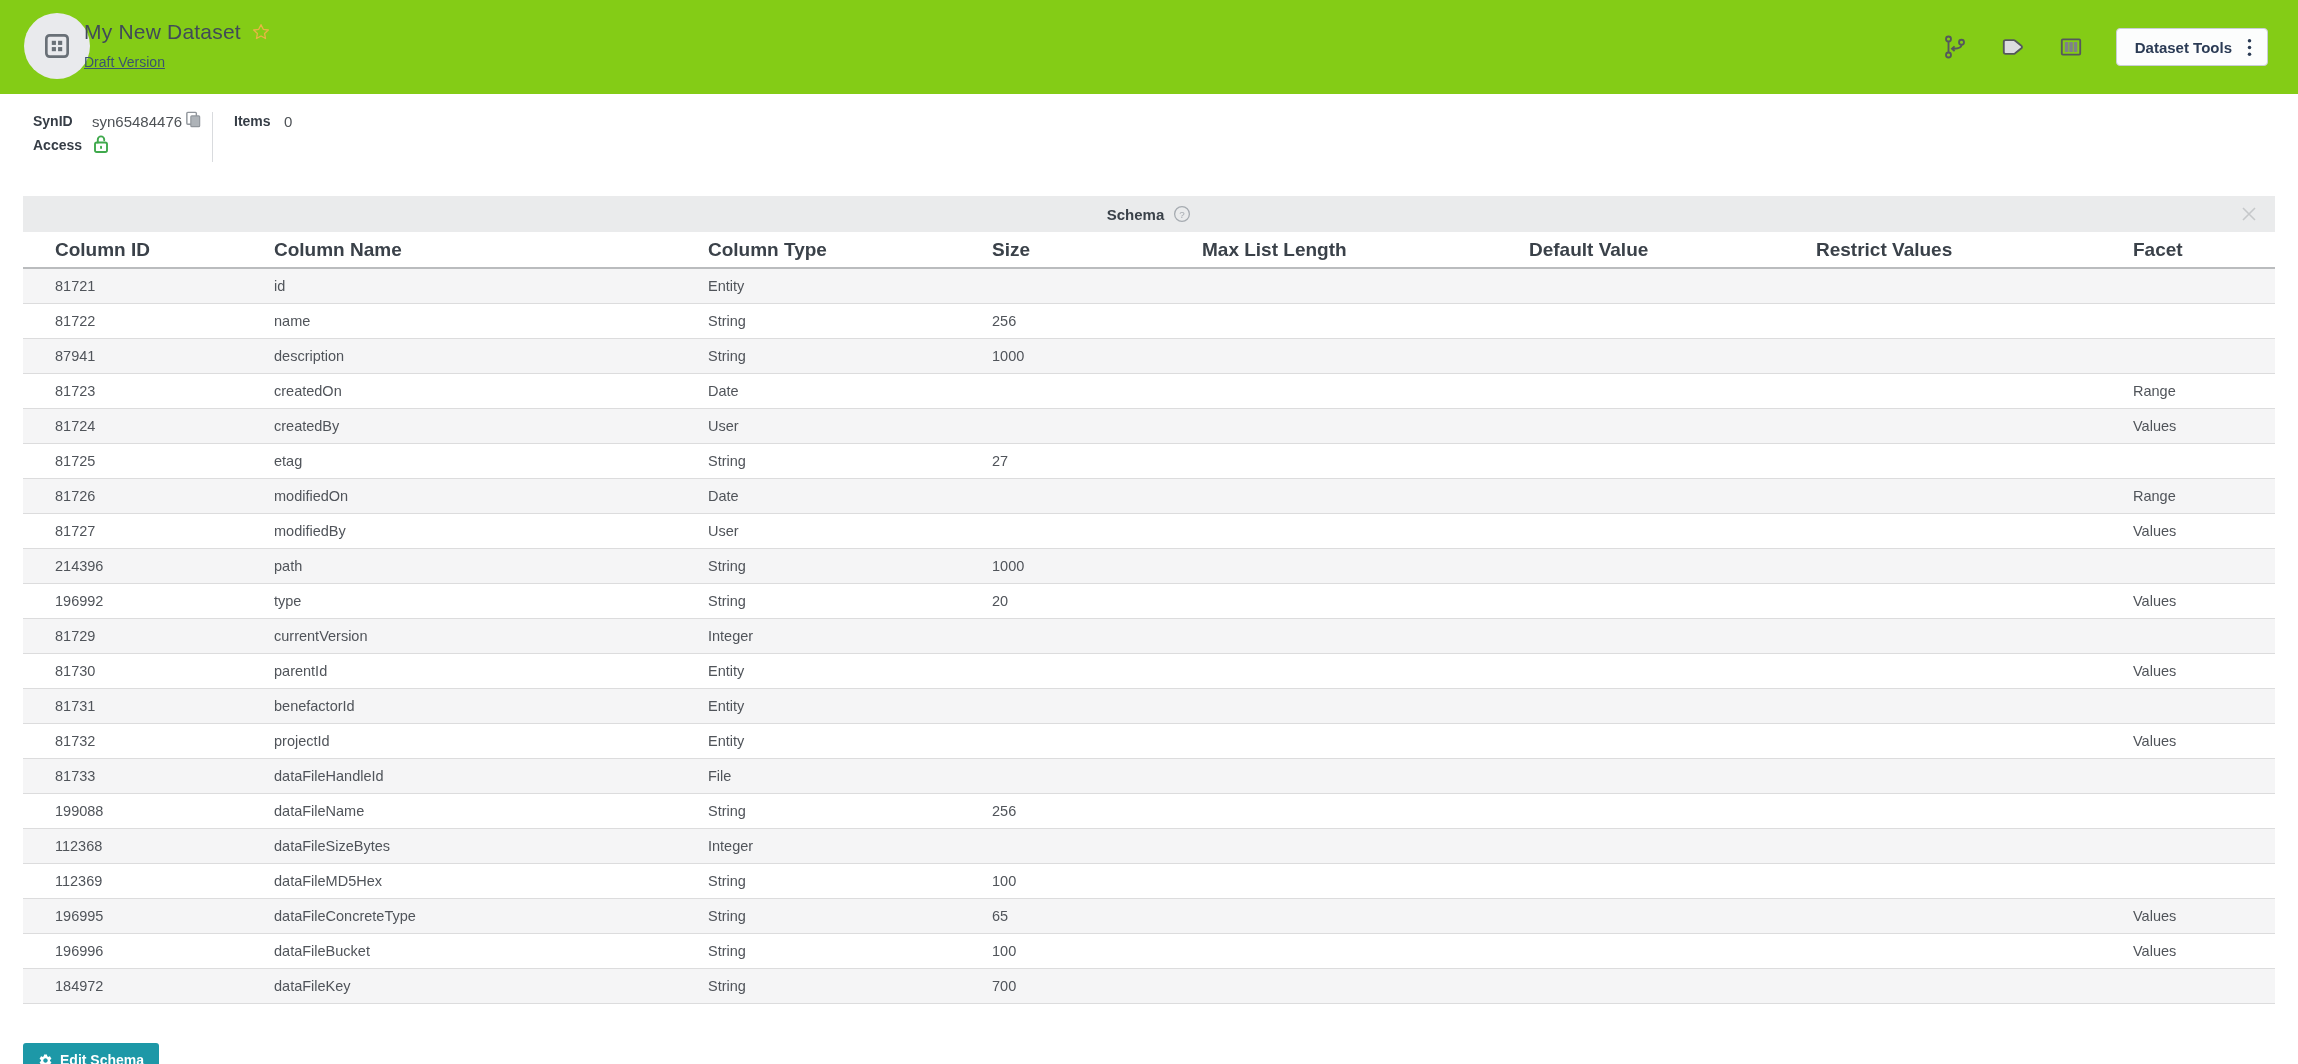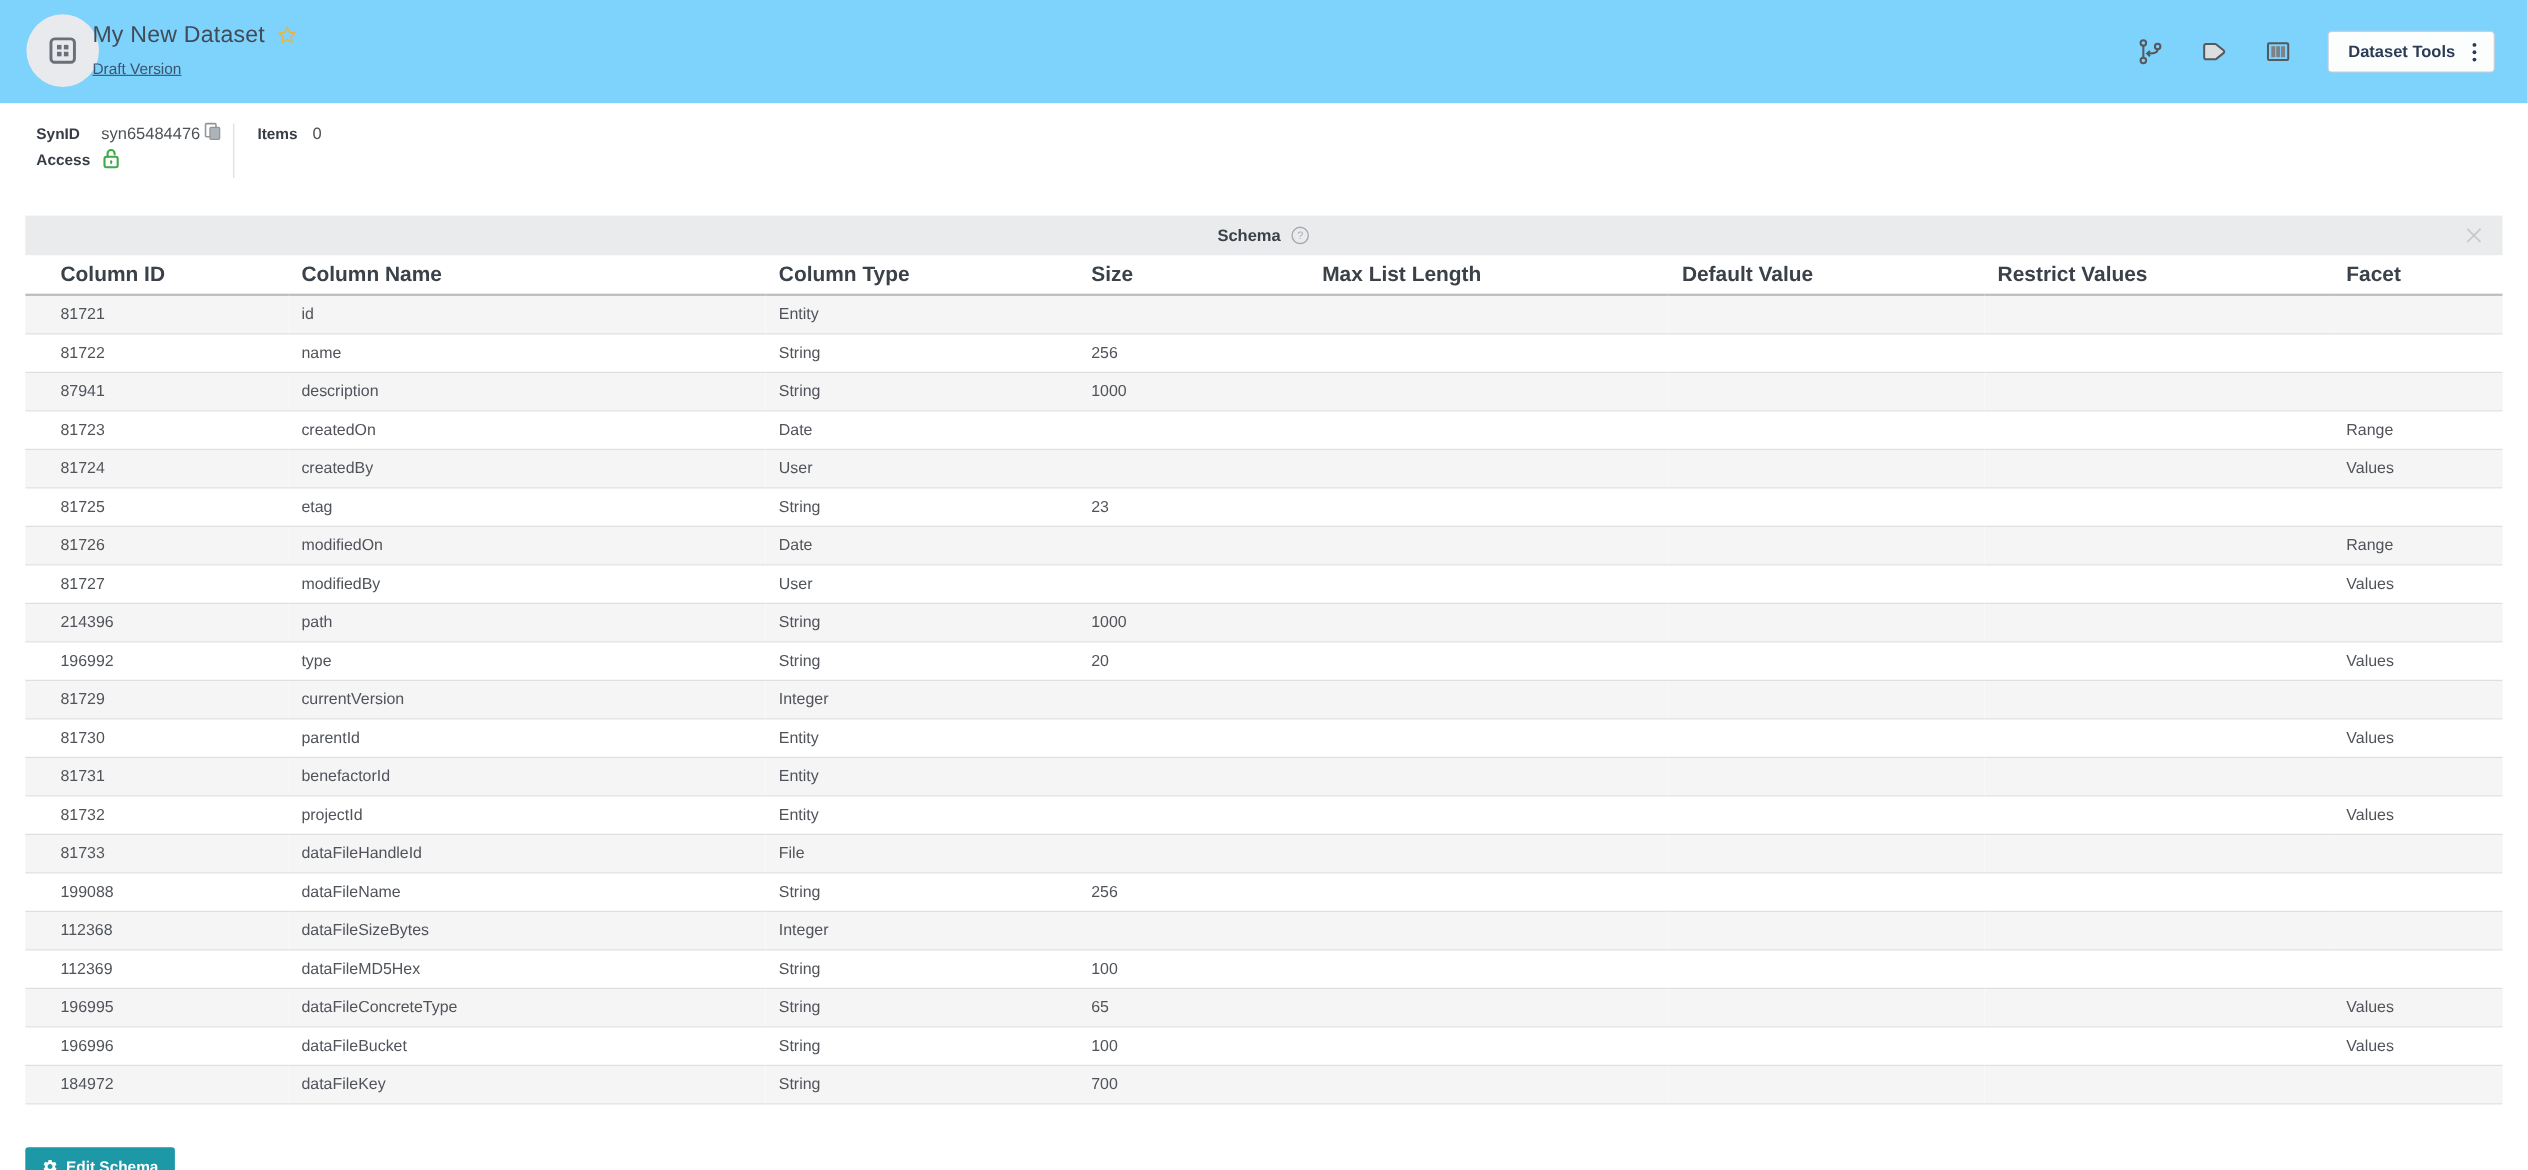--- a/index.html
+++ b/index.html
@@ -3,21 +3,21 @@
 <meta charset="utf-8">
 <style>
   * { box-sizing: border-box; }
   html,body { margin:0; padding:0; }
   body {
     width:2298px; height:1064px; position:relative; overflow:hidden;
     background:#ffffff; font-family:"Liberation Sans", sans-serif; color:#4e5256;
   }
 
   
-  .topbar { position:absolute; left:0; top:0; width:2298px; height:94px; background:#7dd3fc; }
+  .topbar { position:absolute; left:0; top:0; width:2298px; height:94px; background:#84cc16; }
   .avatar {
     position:absolute; left:24px; top:13px; width:66px; height:66px; border-radius:50%;
     background:#e9eaed; display:flex; align-items:center; justify-content:center;
   }
   .title-row { position:absolute; left:84px; top:20px; display:flex; align-items:center; gap:10px; }
   .page-title { font-size:21px; font-weight:500; color:#414b58; letter-spacing:.2px; }
   .version-link { position:absolute; left:84px; top:54px; font-size:14px; color:#3a5470; text-decoration:underline; cursor:pointer; }
   .topbar-actions { position:absolute; right:30px; top:0; height:94px; display:flex; align-items:center; gap:32px; }
   .icon-btn { width:26px; height:26px; display:flex; align-items:center; justify-content:center; cursor:pointer; }
   .tools-btn {
@@ -236,21 +236,21 @@
           <td></td>
           <td></td>
           <td></td>
           <td></td>
           <td>Values</td>
         </tr>
         <tr>
           <td>81725</td>
           <td>etag</td>
           <td>String</td>
-          <td>23</td>
+          <td>27</td>
           <td></td>
           <td></td>
           <td></td>
           <td></td>
         </tr>
         <tr>
           <td>81726</td>
           <td>modifiedOn</td>
           <td>Date</td>
           <td></td>

